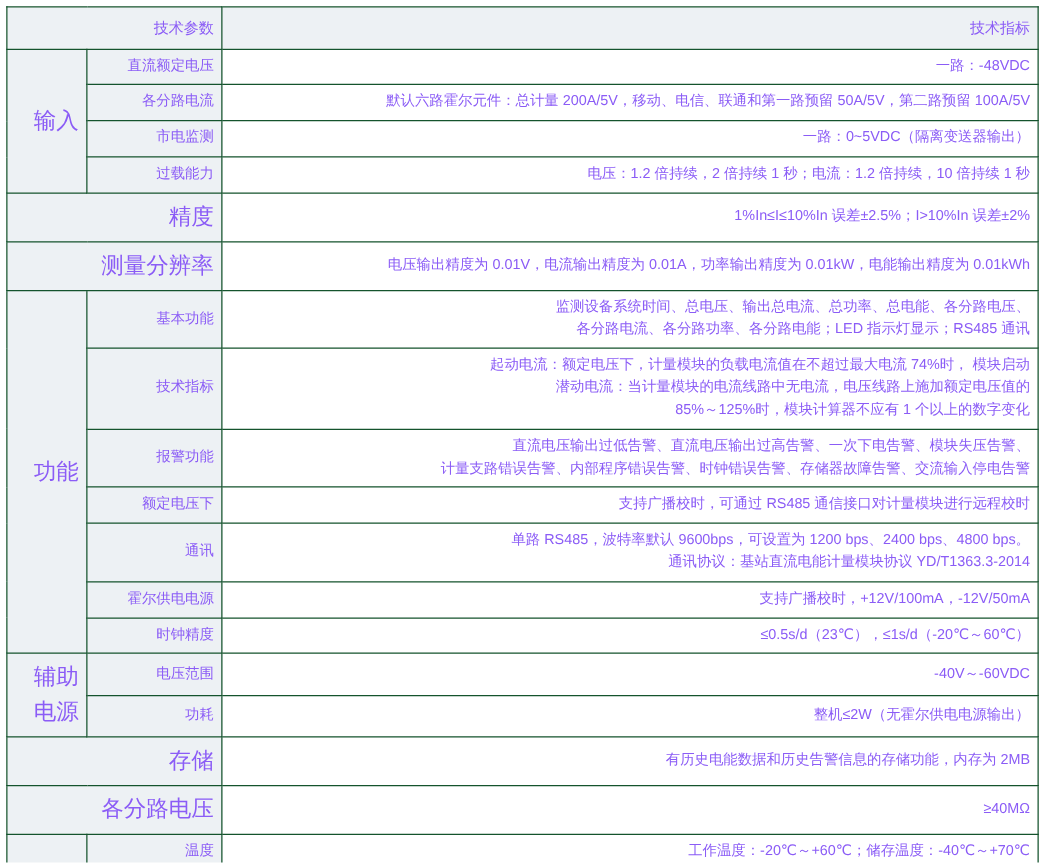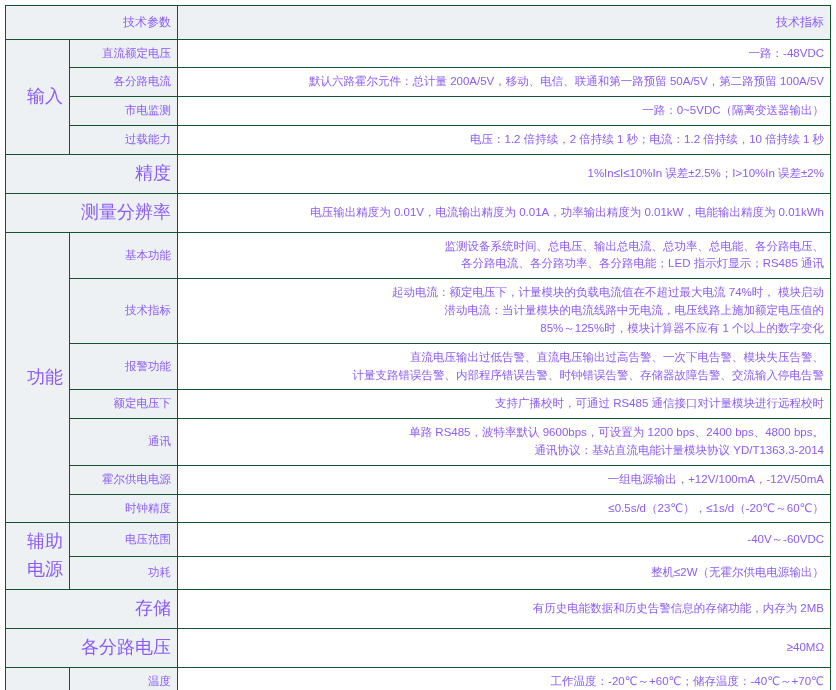--- a/index.html
+++ b/index.html
@@ -138,21 +138,21 @@
       <tr>
         <td class="sub">通讯</td>
         <td class="val">
           <span class="ml">单路 RS485，波特率默认 9600bps，可设置为 1200 bps、2400 bps、4800 bps。</span>
           <span class="ml">通讯协议：基站直流电能计量模块协议 YD/T1363.3-2014</span>
         </td>
       </tr>
       <tr>
         <td class="sub">霍尔供电电源</td>
         <td class="val">
-          <span class="ml">一组电源输出，+12V/100mA，-12V/50mA</span>
+          <span class="ml">支持广播校时，+12V/100mA，-12V/50mA</span>
         </td>
       </tr>
       <tr>
         <td class="sub">时钟精度</td>
         <td class="val">
           <span class="ml">≤0.5s/d（23℃），≤1s/d（-20℃～60℃）</span>
         </td>
       </tr>
       <tr>
         <td class="cat" rowspan="2">辅助电源</td>

